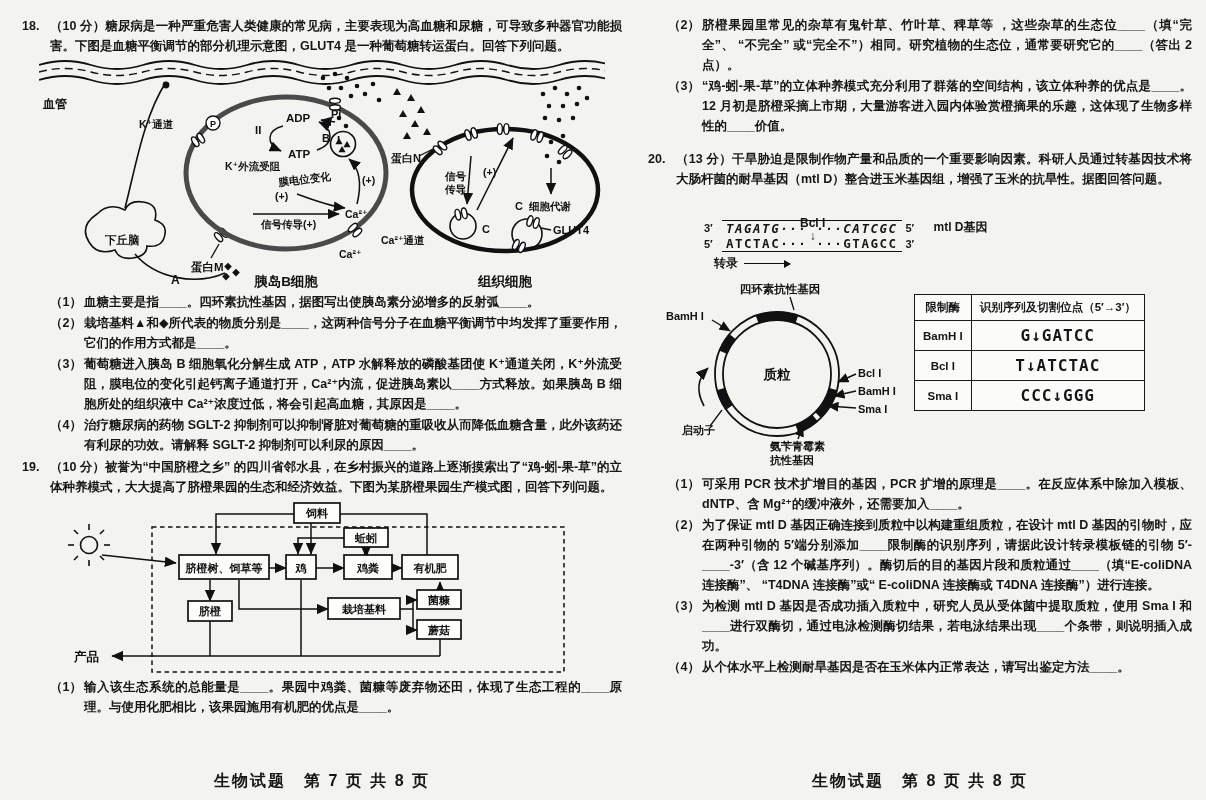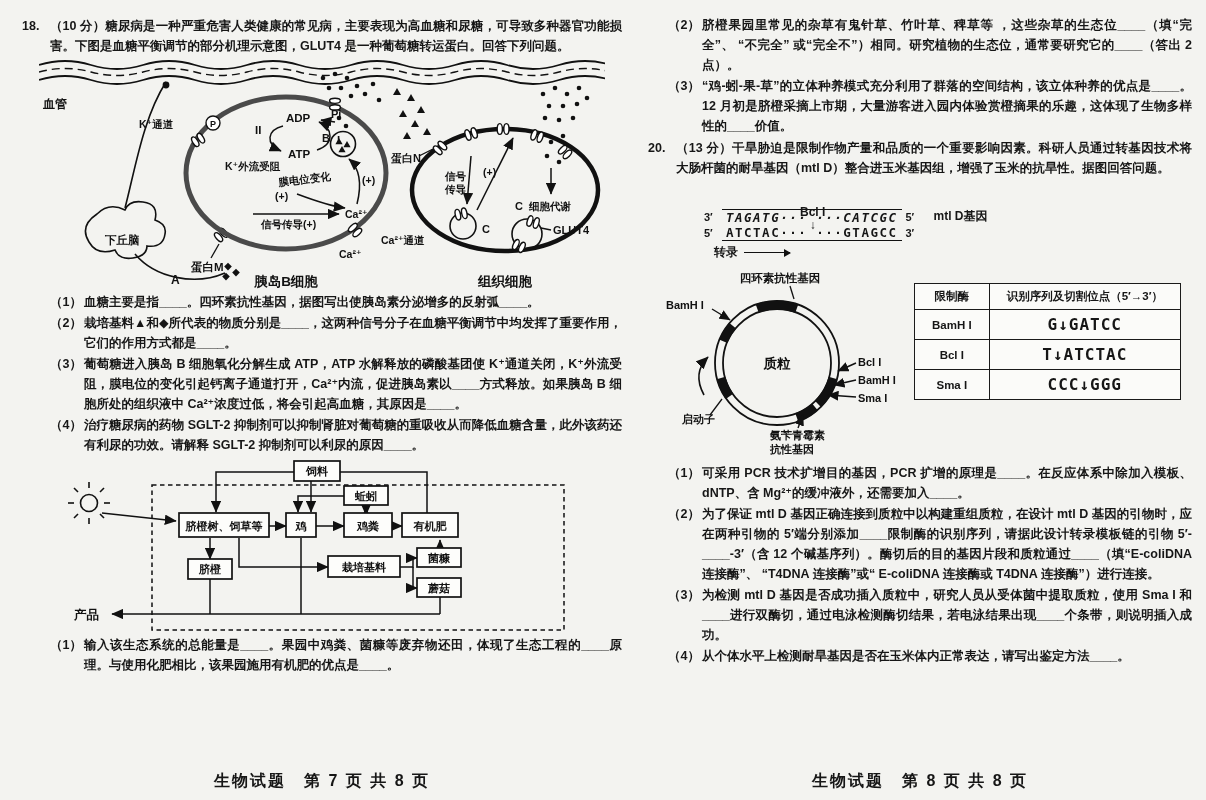--- a/index.html
+++ b/index.html
@@ -33,21 +33,21 @@
   .seq-top{border-top:1.6px solid #111;font-style:italic;}
   .seq-bot{border-bottom:1.6px solid #111;}
   .gene-label{margin-left:10px;font-size:12px;white-space:nowrap;}
   .dna-top{margin-top:30px;}
   .transcribe{display:flex;align-items:center;gap:6px;font-size:12px;margin:3px 0 0 10px;}
   .arrow-line{display:inline-block;position:relative;width:46px;height:1.6px;background:#111;}
   .arrow-line::after{content:"";position:absolute;right:-1px;top:-3.2px;border-left:7px solid #111;border-top:4px solid transparent;border-bottom:4px solid transparent;}
   
   .fig-row{display:flex;align-items:flex-start;margin:0 0 4px 4px;}
   table.enz{border-collapse:collapse;margin-top:16px;margin-left:6px;}
-  table.enz th,table.enz td{border:1.4px solid #1a1a1a;font-size:11.5px;font-weight:700;padding:5px 17px;text-align:center;background:#fbfbf9;}
+  table.enz th,table.enz td{border:1.4px solid #1a1a1a;font-size:11.5px;font-weight:700;padding:5px 8px;text-align:center;background:#fbfbf9;}
   table.enz td.seqcell{font-family:"DejaVu Sans Mono",monospace;letter-spacing:1px;font-size:16px;}
 </style>
 </head>
 <body>
 
 <div class="sheet">
 
   <div class="page page-left">
 
     <div class="q">
@@ -216,20 +216,24 @@
       <div class="item">
         <div class="inum">（3）</div>
         <div class="itext">葡萄糖进入胰岛 B 细胞氧化分解生成 ATP，ATP 水解释放的磷酸基团使 K⁺通道关闭，K⁺外流受阻，膜电位的变化引起钙离子通道打开，Ca²⁺内流，促进胰岛素以____方式释放。如果胰岛 B 细胞所处的组织液中 Ca²⁺浓度过低，将会引起高血糖，其原因是____。</div>
       </div>
       <div class="item">
         <div class="inum">（4）</div>
         <div class="itext">治疗糖尿病的药物 SGLT-2 抑制剂可以抑制肾脏对葡萄糖的重吸收从而降低血糖含量，此外该药还有利尿的功效。请解释 SGLT-2 抑制剂可以利尿的原因____。</div>
       </div>
     </div>
 
+    <div class="q">
+      <div class="qnum">19.</div>
+      <div class="qbody">（10 分）被誉为“中国脐橙之乡” 的四川省邻水县，在乡村振兴的道路上逐渐摸索出了“鸡-蚓-果-草”的立体种养模式，大大提高了脐橙果园的生态和经济效益。下图为某脐橙果园生产模式图，回答下列问题。</div>
+    </div>
 
     <div class="fig">
       <svg width="516" height="176" viewBox="0 0 516 176">
         <defs>
           <marker id="ah2" markerWidth="9" markerHeight="7" refX="7.5" refY="3.5" orient="auto">
             <path d="M0,0 L8,3.5 L0,7 z" fill="#111"></path>
           </marker>
         </defs>
         <style>
           .fb{fill:#fdfdfb;stroke:#111;stroke-width:1.7;}
@@ -316,21 +320,21 @@
       <div class="item">
         <div class="inum">（2）</div>
         <div class="itext">脐橙果园里常见的杂草有鬼针草、竹叶草、稗草等 ，这些杂草的生态位____（填“完全”、 “不完全” 或“完全不”）相同。研究植物的生态位，通常要研究它的____（答出 2 点）。</div>
       </div>
       <div class="item">
         <div class="inum">（3）</div>
         <div class="itext">“鸡-蚓-果-草”的立体种养模式充分利用了群落的空间结构，该立体种养的优点是____。12 月初是脐橙采摘上市期，大量游客进入园内体验赏橙摘果的乐趣，这体现了生物多样性的____价值。</div>
       </div>
     </div>
 
-    <div class="q" style="margin-top:2px;">
+    <div class="q" style="margin-top:13px;">
       <div class="qnum">20.</div>
       <div class="qbody">（13 分）干旱胁迫是限制作物产量和品质的一个重要影响因素。科研人员通过转基因技术将大肠杆菌的耐旱基因（mtl D）整合进玉米基因组，增强了玉米的抗旱性。据图回答问题。</div>
     </div>
 
     <div class="dna">
       <div class="dna-enz">
         <span>Bcl I</span><br>
         <span>↓</span>
       </div>
       <div class="dna-row dna-top">

